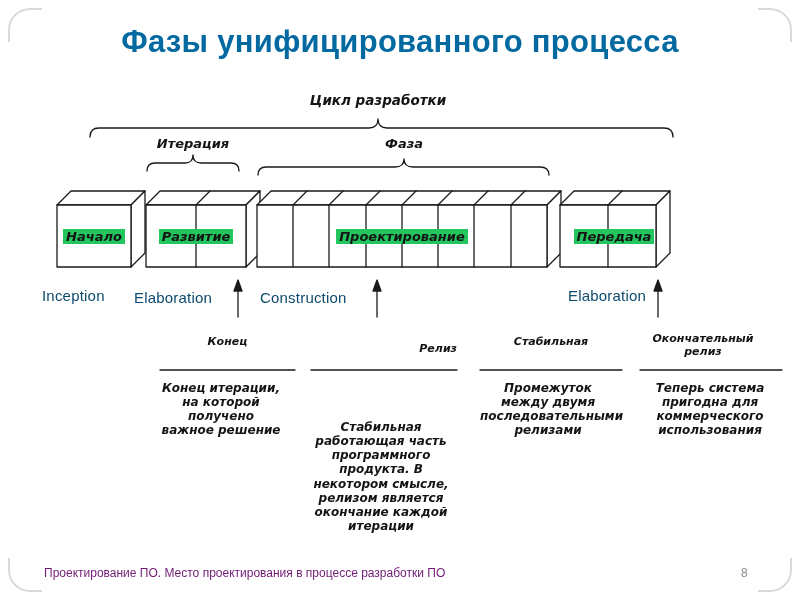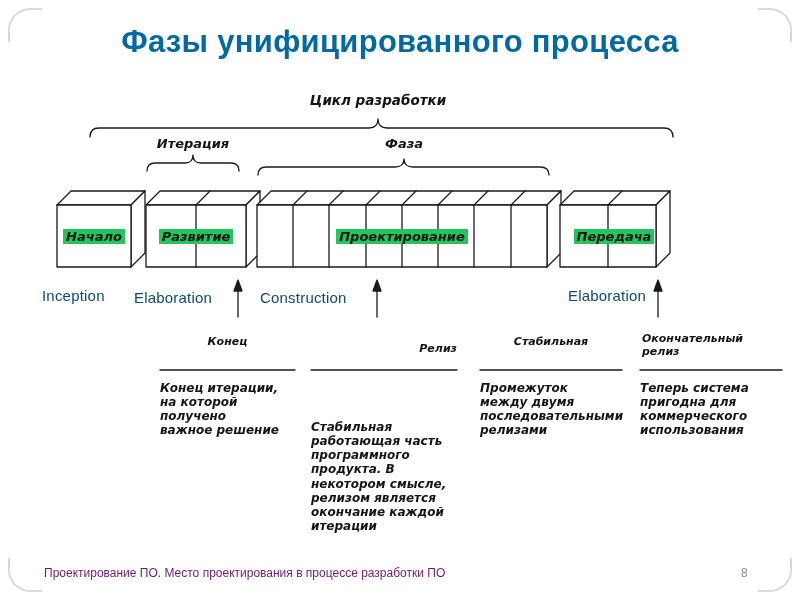--- a/index.html
+++ b/index.html
@@ -10,21 +10,21 @@
   }
   .abs { position:absolute; }
   .title {
     position:absolute; top:24px; left:0; right:0; text-align:center;
     font-size:31px; font-weight:bold; color:#0369a1;
     font-family:"Liberation Sans", sans-serif; letter-spacing:.3px;
   }
   .hand {
     font-family:"DejaVu Sans", sans-serif; font-style:italic; color:#141414;
   }
-  .hand-b { font-weight:bold; }
+  .hand-b { font-weight:bold;text-align:center; }
   .ctr { text-align:center; }
   .box-label { font-size:13px; }
   .box-label span { background:#22c55e; padding:0 3px; }
   .en-label { font-size:15px; color:#0c4a6e; letter-spacing:.2px; }
   .term { font-size:11px; }
   .desc { font-size:12px; line-height:1.18; }
   .footer { position:absolute; top:566px; left:44px; font-size:12px; color:#701a75; }
   .pagenum { position:absolute; top:566px; left:741px; font-size:12px; color:#8a8a8a; }
   .corner { position:absolute; width:34px; height:34px; border:0 solid #d9d9d9; }
   .c-tl { top:8px;  left:8px;  border-top-width:2px; border-left-width:2px;  border-top-left-radius:22px; }

